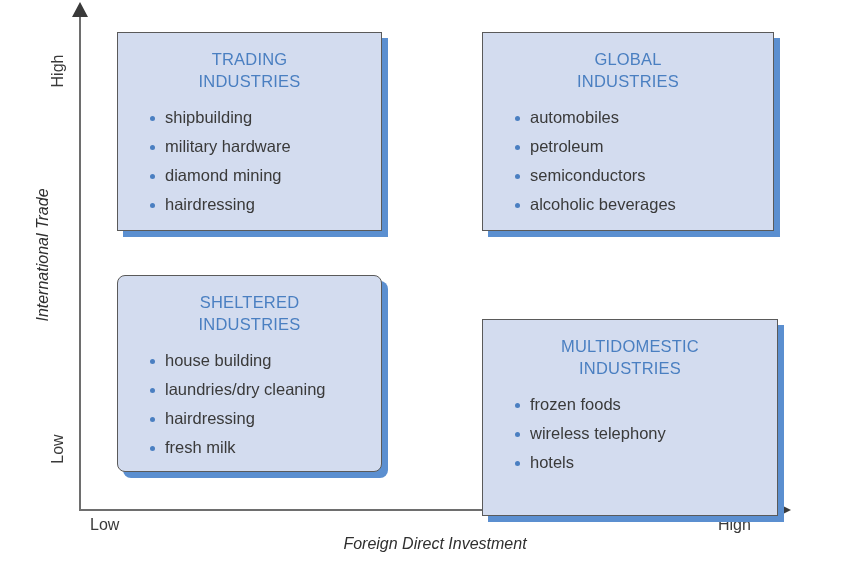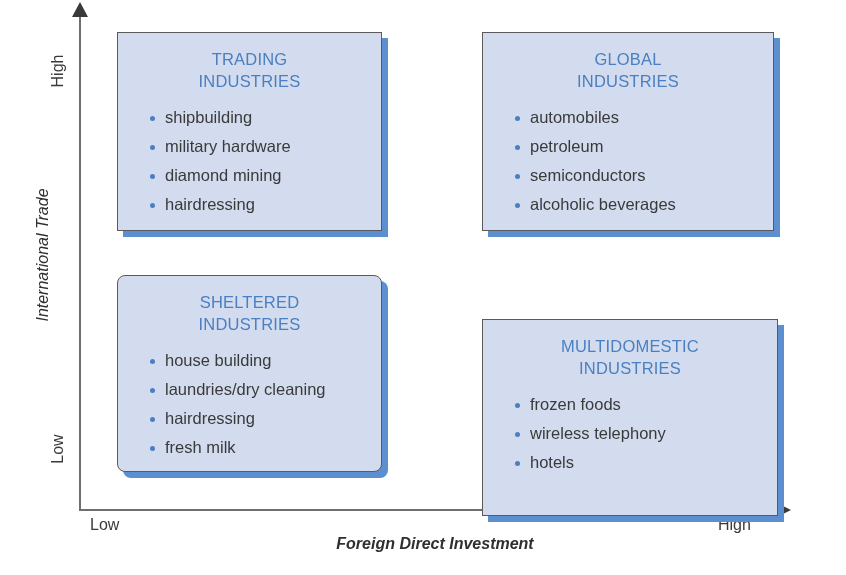--- a/index.html
+++ b/index.html
@@ -73,21 +73,20 @@
   .axis-title-x {
     position: absolute;
     left: 285px;
     top: 535px;
     width: 300px;
     text-align: center;
     font-style: italic;
     font-size: 16px;
     color: #2f2f2f;
     white-space: nowrap;
-    font-weight: bold;
   }
 
   
   .tick-y {
     position: absolute;
     width: 80px;
     text-align: center;
     transform: rotate(-90deg);
     font-size: 16px;
     color: #3a3a3a;

